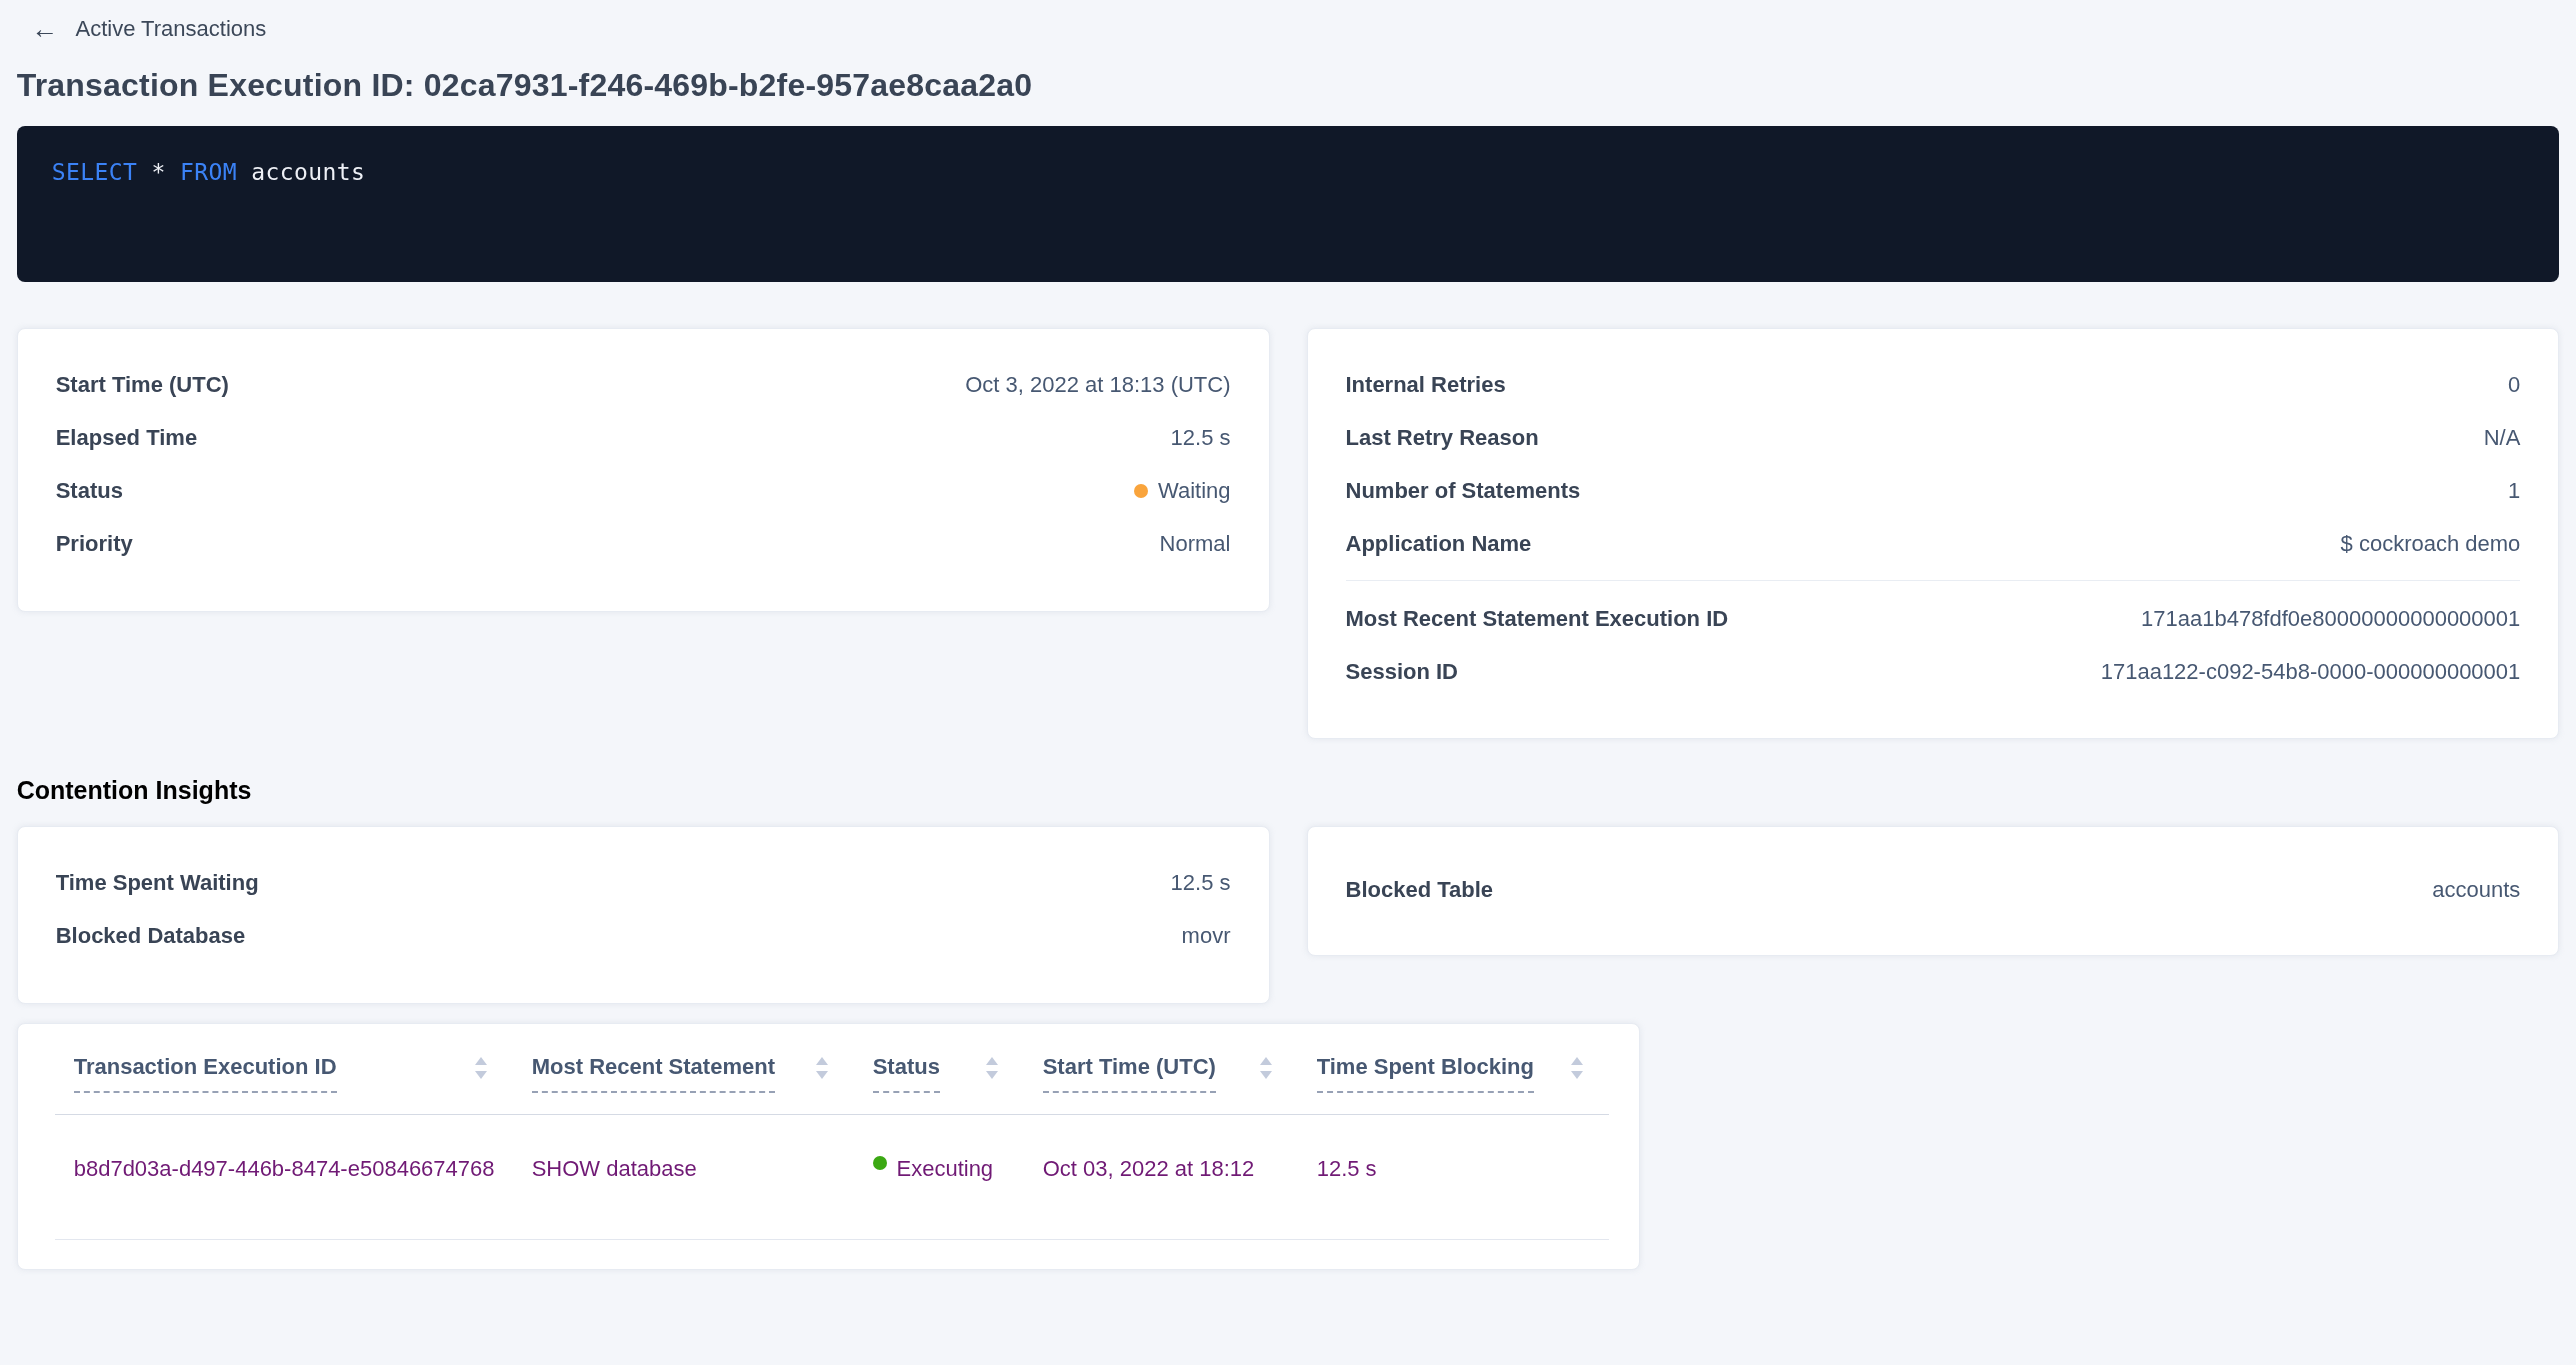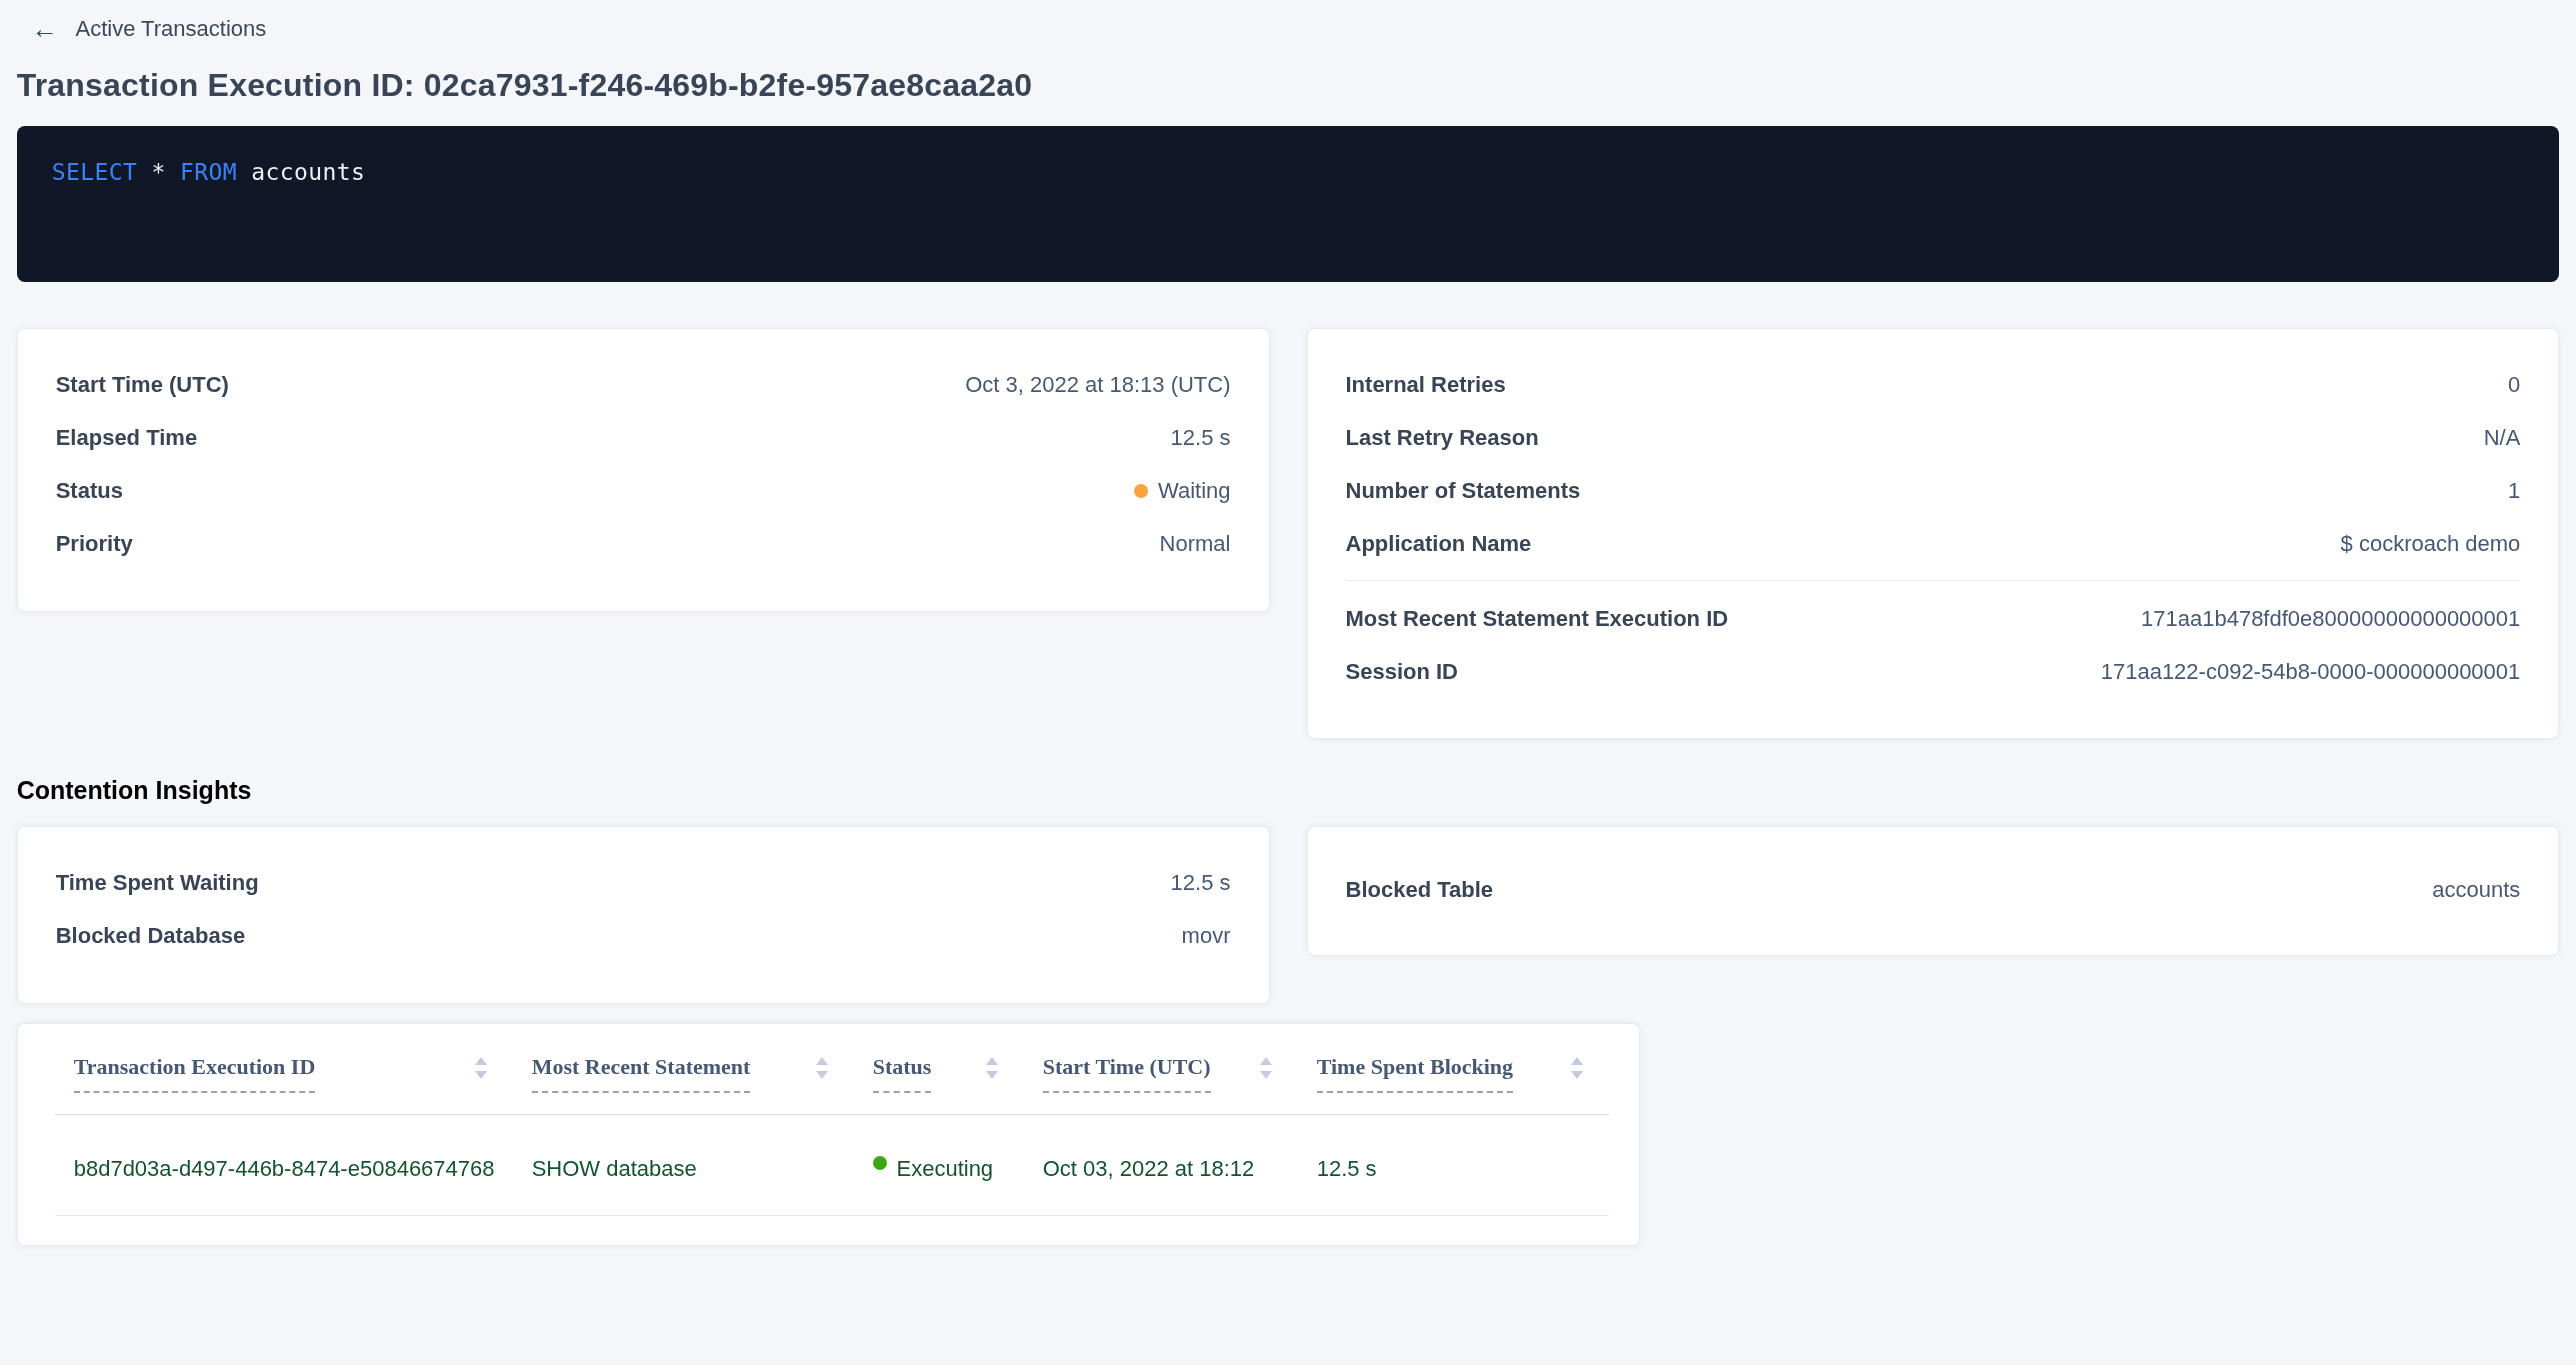--- a/index.html
+++ b/index.html
@@ -87,37 +87,36 @@
     padding: 0 30px 29px 37px;
   }
   table { border-collapse: collapse; width: 100%; table-layout: fixed; }
   col.c1 { width: 458px; } col.c2 { width: 341px; } col.c3 { width: 170px; }
   col.c4 { width: 274px; } col.c5 { width: auto; }
   th {
     text-align: left;
     padding: 30px 0 20.7px 19px;
     border-bottom: 1.6px solid #d5dae4;
     vertical-align: middle;
-    font-family: Liberation Serif, serif;
   }
   .th-inner { display: flex; justify-content: space-between; align-items: center; padding-right: 25.5px; }
   .th-label {
     font-weight: 700; font-size: 22px; color: #475872;
     border-bottom: 2.4px dashed #97a1b5;
     padding-bottom: 11px;
     line-height: 1.2;
   }
   .sorter { display: inline-flex; flex-direction: column; gap: 5.6px; margin-bottom: 11px; cursor: pointer; }
   .tri { width: 0; height: 0; border-left: 6.4px solid transparent; border-right: 6.4px solid transparent; }
   .tri.up   { border-bottom: 8.8px solid #c3cbdc; }
   .tri.down { border-top: 8.8px solid #c3cbdc; }
   td {
-    padding: 41px 0 33px 19px;
+    padding: 41px 0 57px 19px;
     border-bottom: 1.6px solid #e3e7ef;
-    font-size: 22px; color: #14532d;
+    font-size: 22px; color: #701a75;
   }
   .cell-status { display: flex; align-items: flex-start; }
 </style>
 </head>
 <body>
 
 <div class="container">
 
   <div class="back-row">
     <span class="arrow">←</span>

